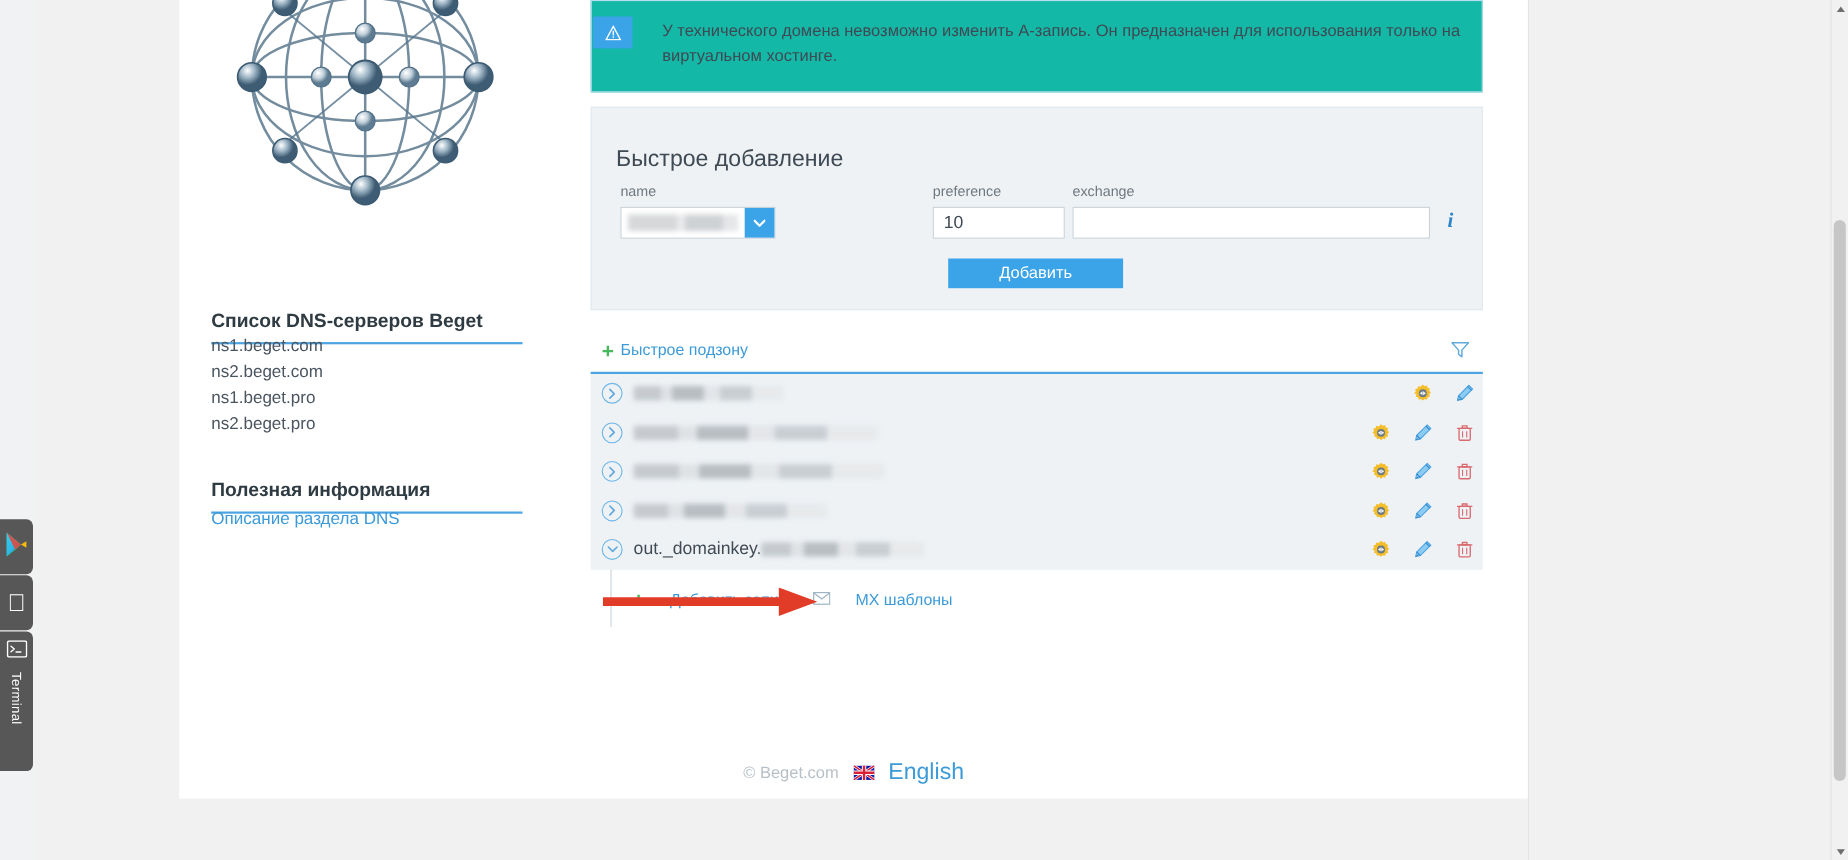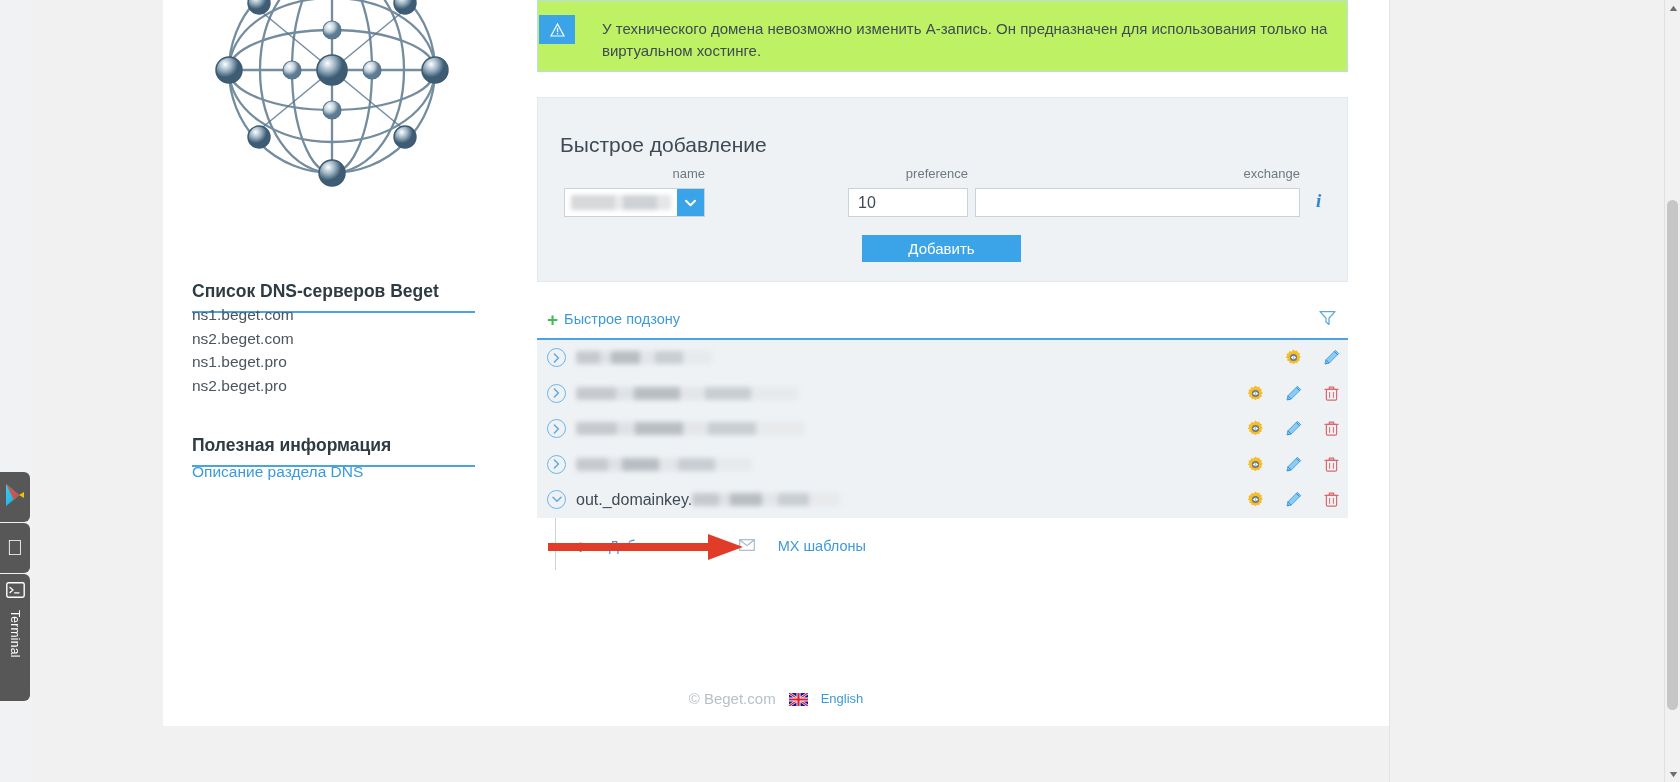--- a/index.html
+++ b/index.html
@@ -92,23 +92,23 @@
 
   
   .main {
     position: absolute; left: 374px; top: 0;
     width: 822px; height: 726px;
   }
 
   
   .notice {
     position: absolute; left: 0; top: 0;
-    width: 811px; height: 72px;
+    width: 811px; height: 84px;
     border: 1px solid #b9dcf2;
-    background: #bef264;
+    background: #14b8a6;
     display: flex; align-items: flex-start;
   }
   .notice-icon {
     width: 36px; height: 29px;
     background: #3ba3e8;
     display: flex; align-items: center; justify-content: center;
     margin: 14px 0 0 1px;
     flex: none;
   }
   .notice-icon svg { display: block; }
@@ -125,21 +125,20 @@
     border: 1px solid #e2e8ee;
   }
   .card-title {
     position: absolute; left: 22px; top: 18px;
     font-size: 21px; color: #3f4a54; font-weight: 400;
   }
   .field { position: absolute; top: 68px; }
   .field-label {
     font-size: 13px; color: #70787f; margin-bottom: 7px;
     display: block;
-    text-align: right;
   }
   .f-name { left: 26px; width: 141px; }
   .f-type { left: 175px; width: 119px; }
   .f-pref { left: 310px; width: 120px; }
   .f-exch { left: 437px; width: 325px; }
 
   .select-box {
     position: relative;
     height: 29px;
     background: #ffffff;
@@ -260,21 +259,21 @@
     font-size: 14.5px; color: #3c9ad9; cursor: pointer;
   }
 
   
   .footer {
     position: absolute; left: 0; top: 690px;
     width: 1226px;
     display: flex; align-items: center; justify-content: center; gap: 13px;
   }
   .copyright { font-size: 15px; color: #b8c0c7; }
-  .lang { font-size: 13px; color: #3c9ad9; cursor: pointer; }
+  .lang { font-size: 21px; color: #3c9ad9; cursor: pointer; }
   .flag {
     width: 19px; height: 13px; display: inline-block;
     vertical-align: -2px;
   }
 
   
   .arrow-annot {
     position: absolute; left: 385px; top: 534px;
     width: 195px; height: 26px;
     pointer-events: none;

